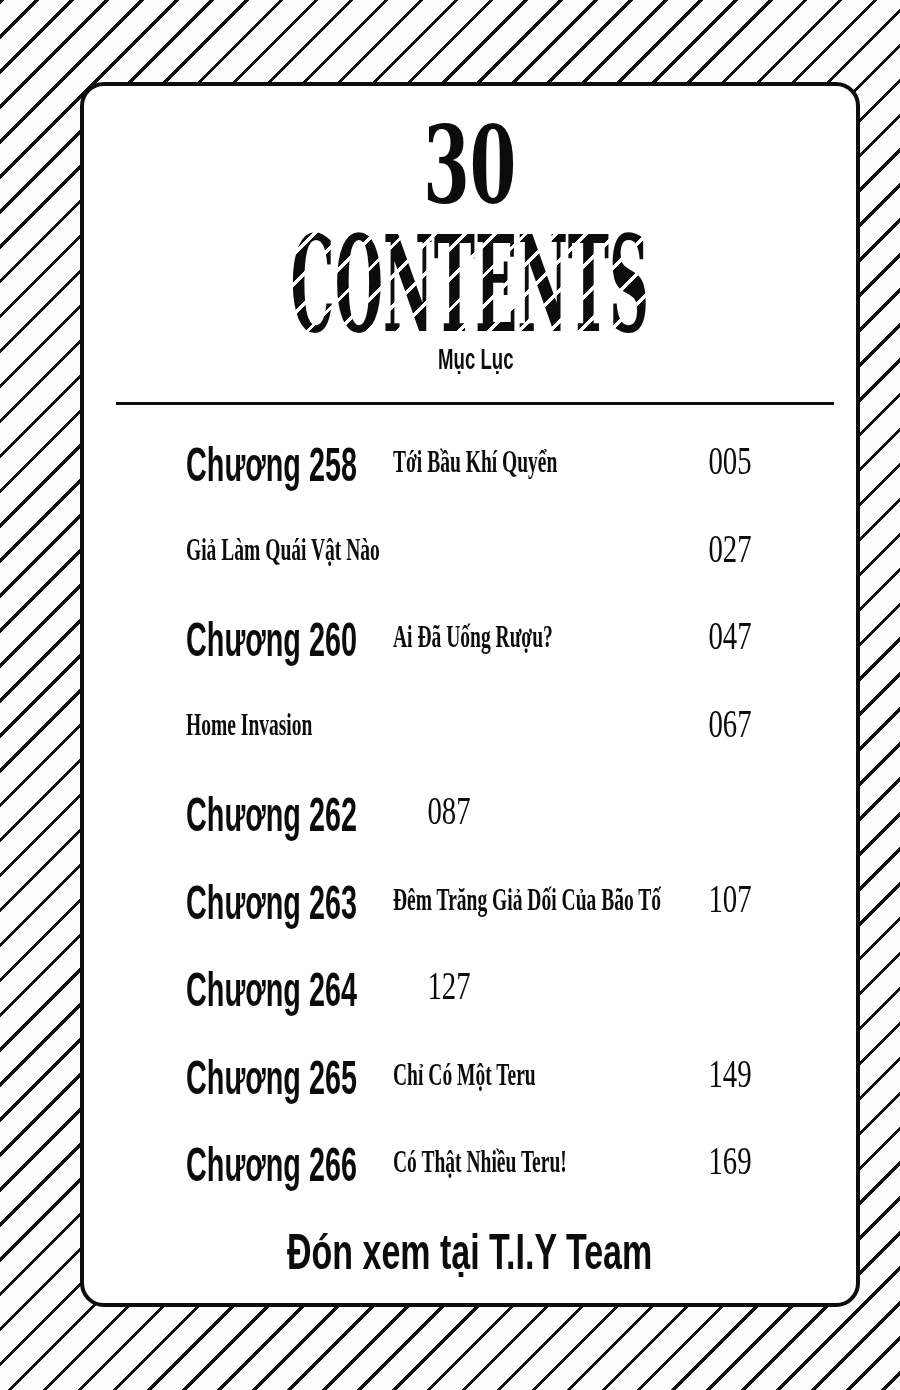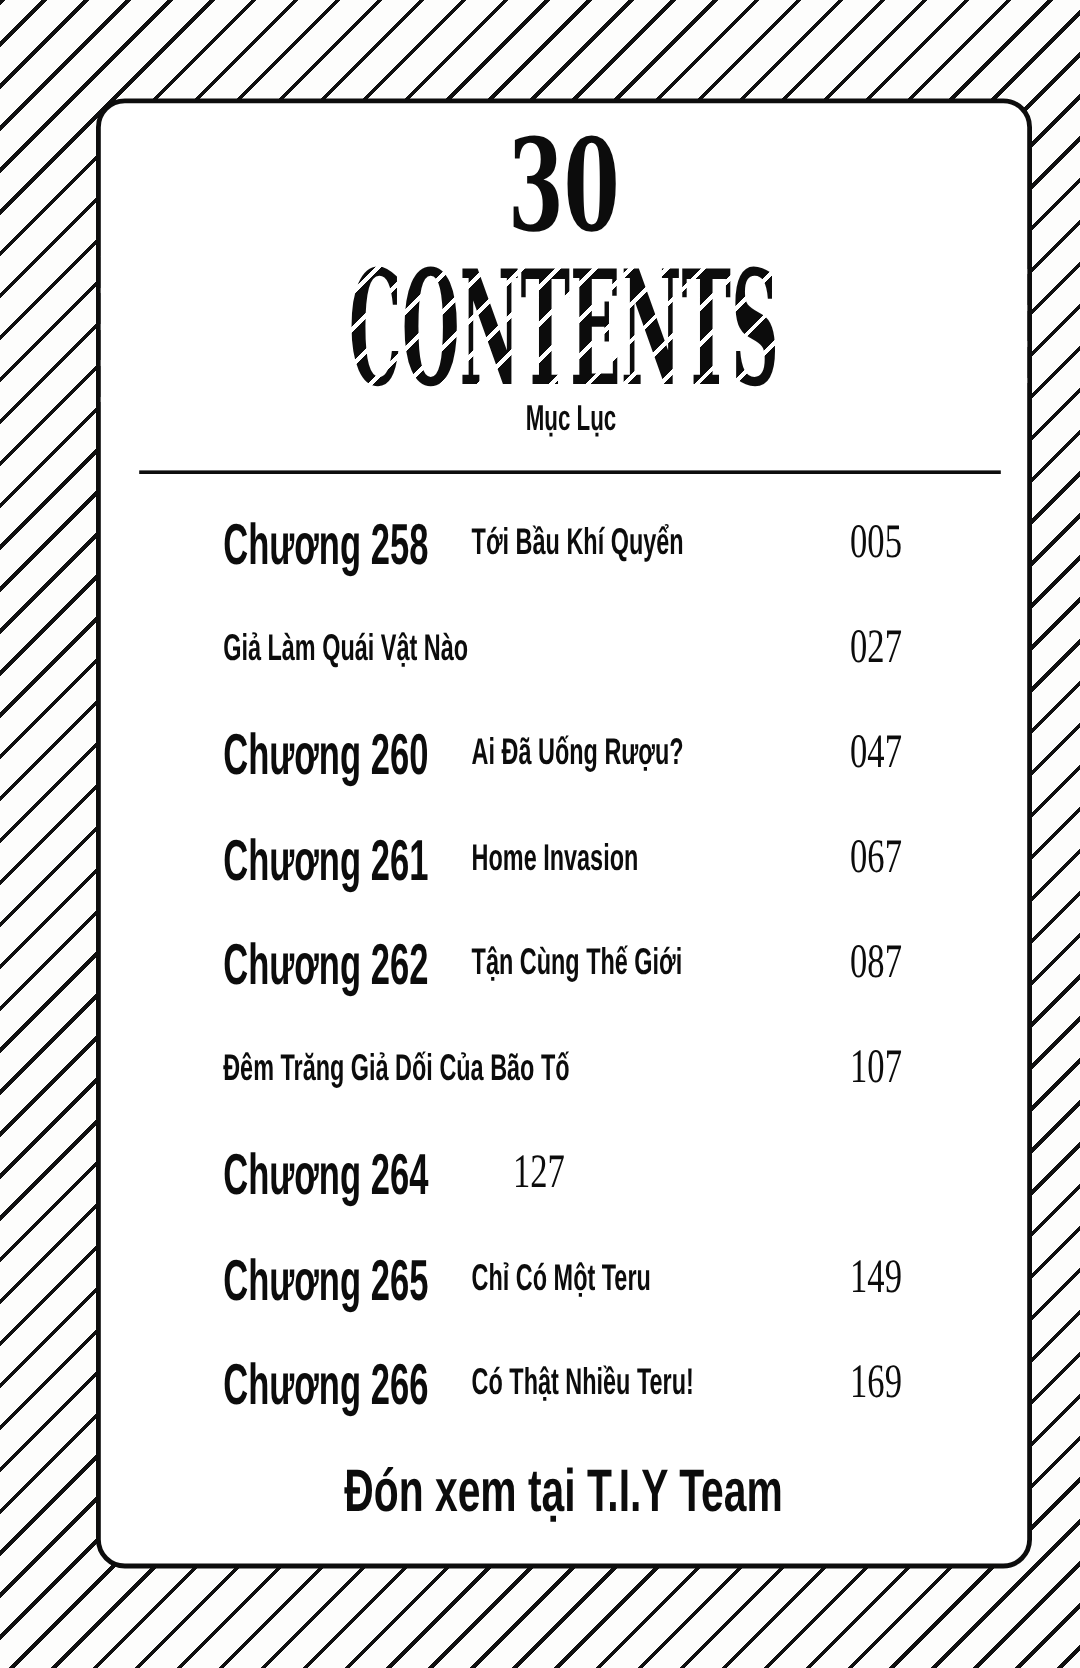--- a/index.html
+++ b/index.html
@@ -14,21 +14,21 @@
     position: absolute;
     left: 80px; top: 82px;
     width: 780px; height: 1225px;
     background: #ffffff;
     border: 4px solid #0d0d0d;
     border-radius: 24px;
   }
   .center-flex { display: flex; justify-content: center; align-items: center; }
 
   
-  .vol-number { height: 118px; margin-top: 10px; }
+  .vol-number { height: 118px; margin-top: 20px; }
   .vol-number span {
     display: inline-block;
     font-family: "DejaVu Serif", serif;
     font-weight: bold;
     font-size: 106px;
     line-height: 1;
     transform: scaleX(0.63);
     transform-origin: center;
     white-space: nowrap;
   }
@@ -71,21 +71,21 @@
   .col-chapter { width: 207px; flex: none; }
   .col-chapter span {
     display: inline-block;
     font-weight: bold;
     font-size: 48px;
     line-height: 1;
     transform: scaleX(0.60);
     transform-origin: left center;
     white-space: nowrap;
   }
-  .col-title { flex: 1; min-width: 0; overflow: visible; }
+  .col-title { flex: 1; min-width: 0; overflow: visible; font-family: Liberation Serif, serif; }
   .col-title span {
     display: inline-block;
     font-weight: bold;
     font-size: 31px;
     line-height: 42px;
     transform: scaleX(0.63);
     transform-origin: left center;
     white-space: pre;
   }
   .col-page { width: 112px; flex: none; text-align: center; text-decoration: underline; }
@@ -145,32 +145,31 @@
       <div class="col-page"><span>027</span></div>
     </div>
 
     <div class="toc-row">
       <div class="col-chapter"><span>Chương 260</span></div>
       <div class="col-title"><span>Ai Đã Uống Rượu?</span></div>
       <div class="col-page"><span>047</span></div>
     </div>
 
     <div class="toc-row">
-      <div class="col-chapter"><span>Chương 261</span></div>
       <div class="col-title"><span>Home Invasion</span></div>
       <div class="col-page"><span>067</span></div>
     </div>
 
     <div class="toc-row">
       <div class="col-chapter"><span>Chương 262</span></div>
-      <div class="col-title"><span>Tận Cùng Thế Giới</span></div>
       <div class="col-page"><span>087</span></div>
     </div>
 
     <div class="toc-row">
+      <div class="col-chapter"><span>Chương 263</span></div>
       <div class="col-title"><span>Đêm Trăng Giả Dối Của Bão Tố</span></div>
       <div class="col-page"><span>107</span></div>
     </div>
 
     <div class="toc-row">
       <div class="col-chapter"><span>Chương 264</span></div>
       <div class="col-page"><span>127</span></div>
     </div>
 
     <div class="toc-row">

